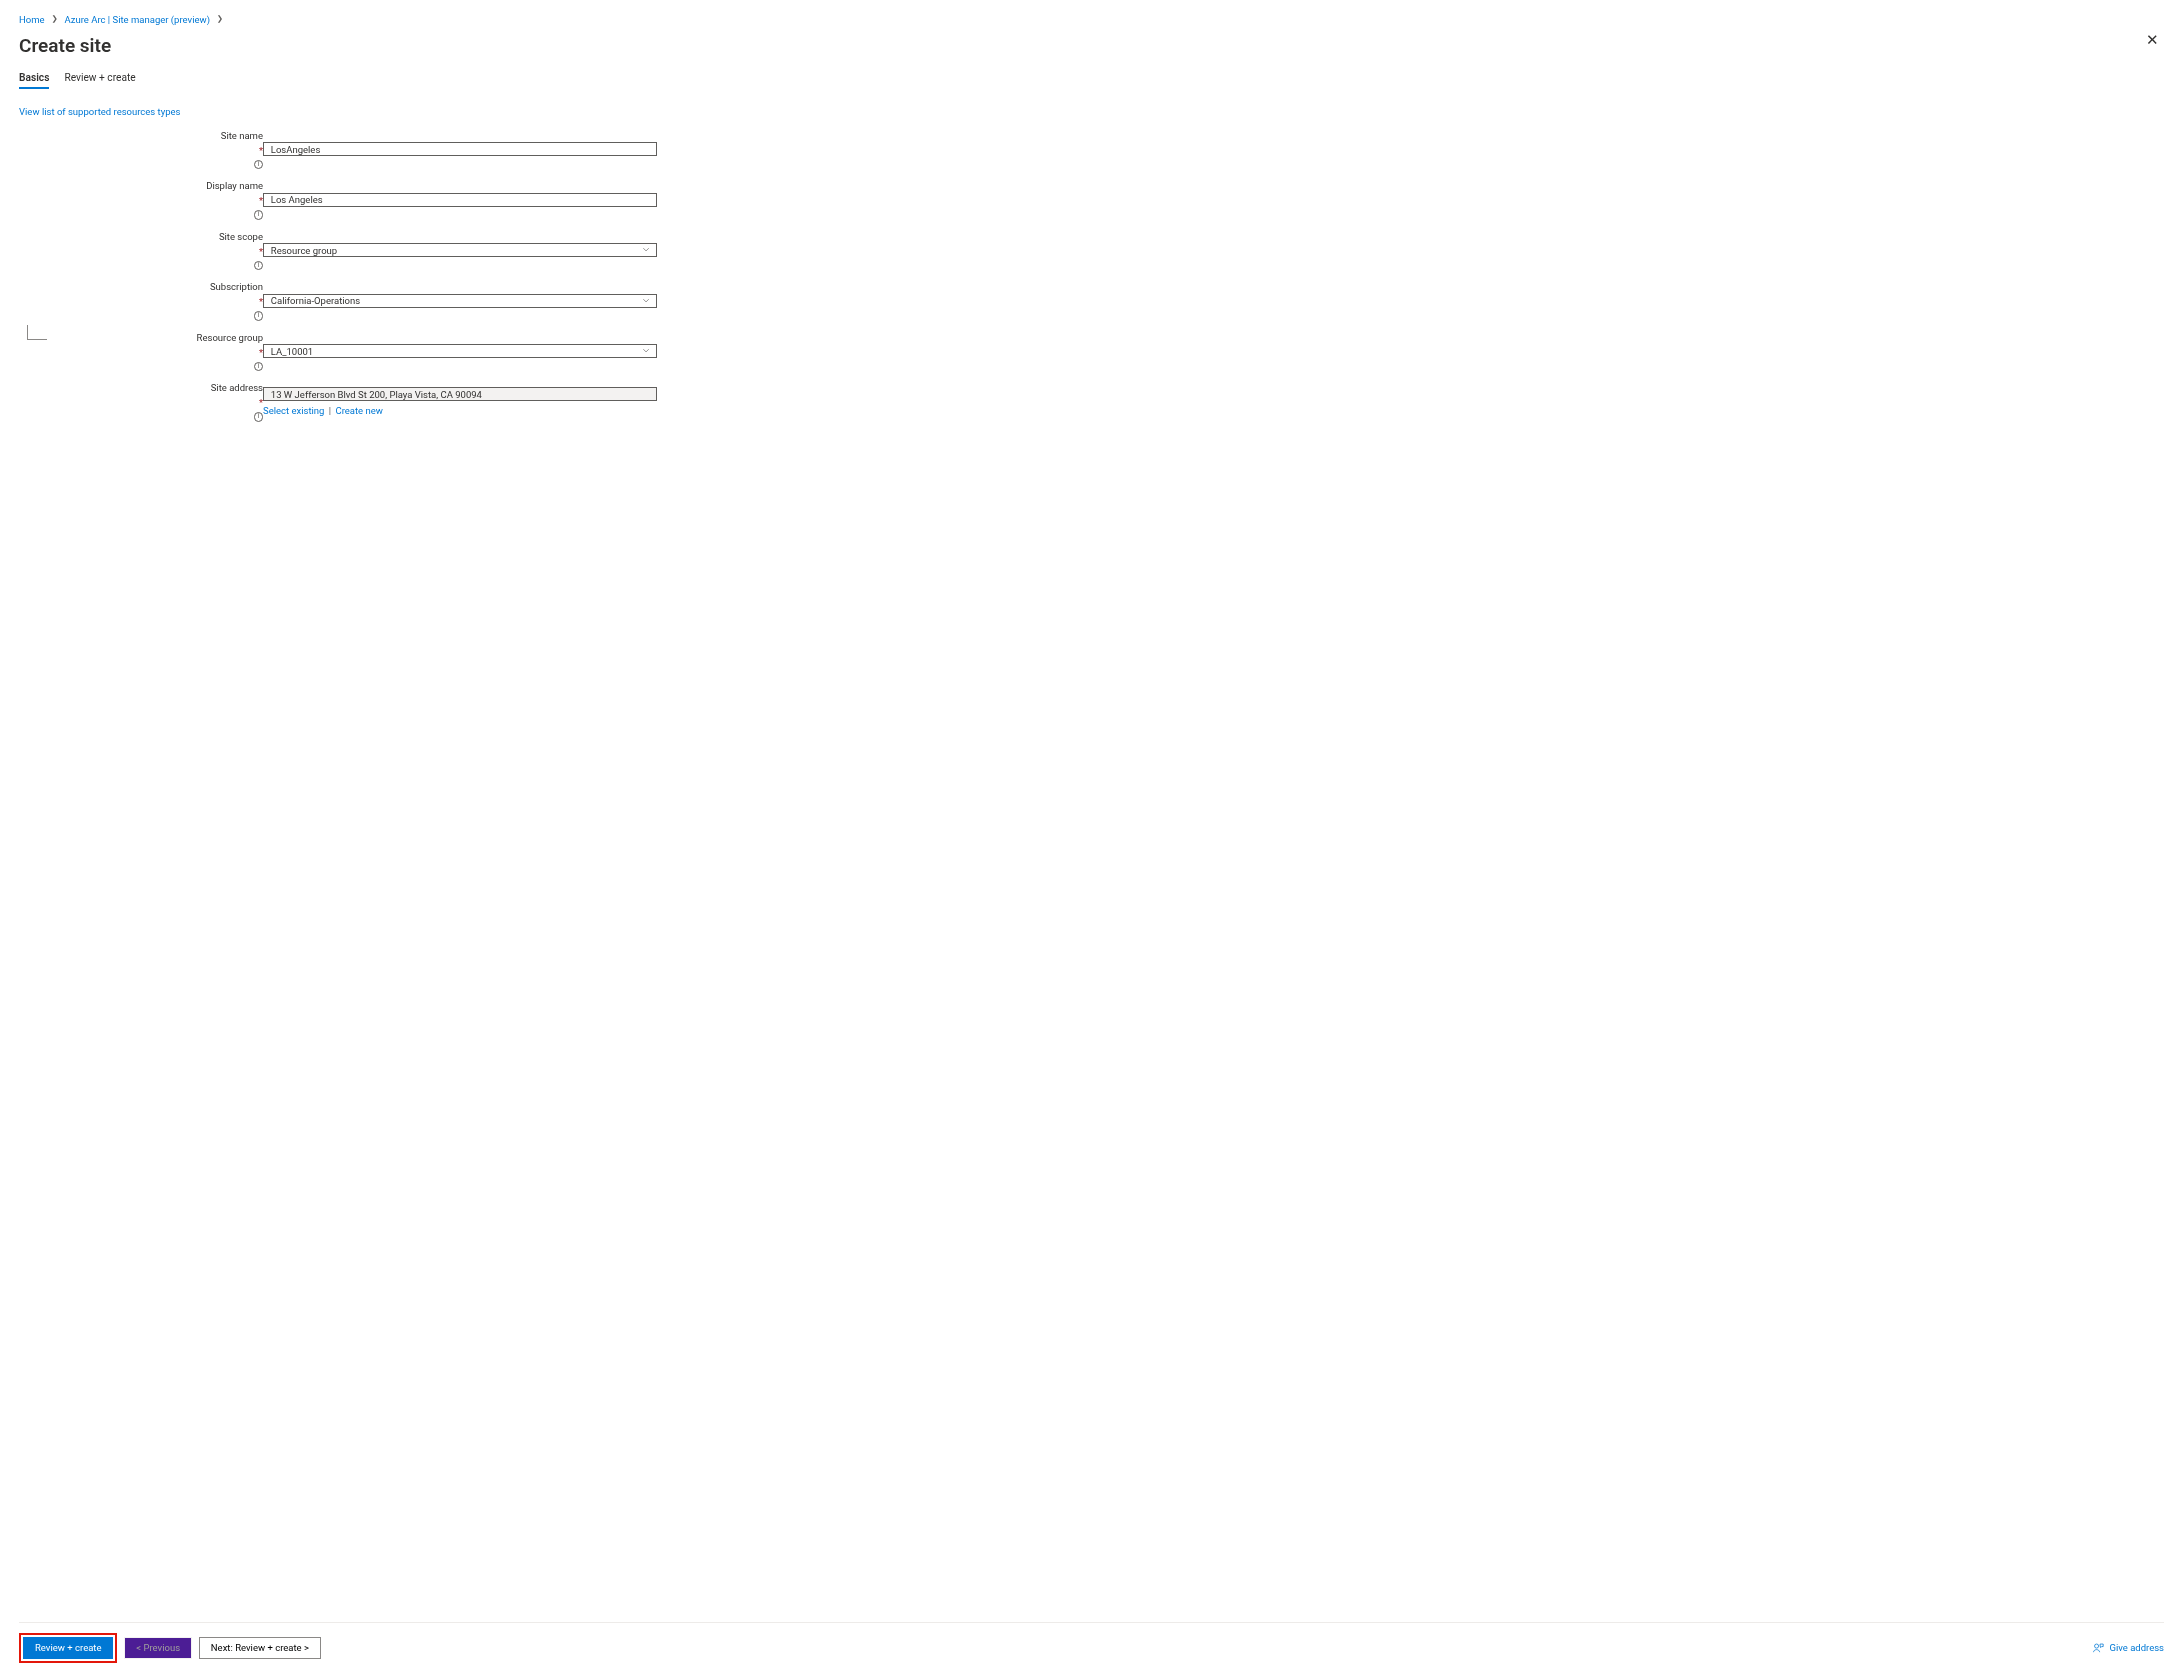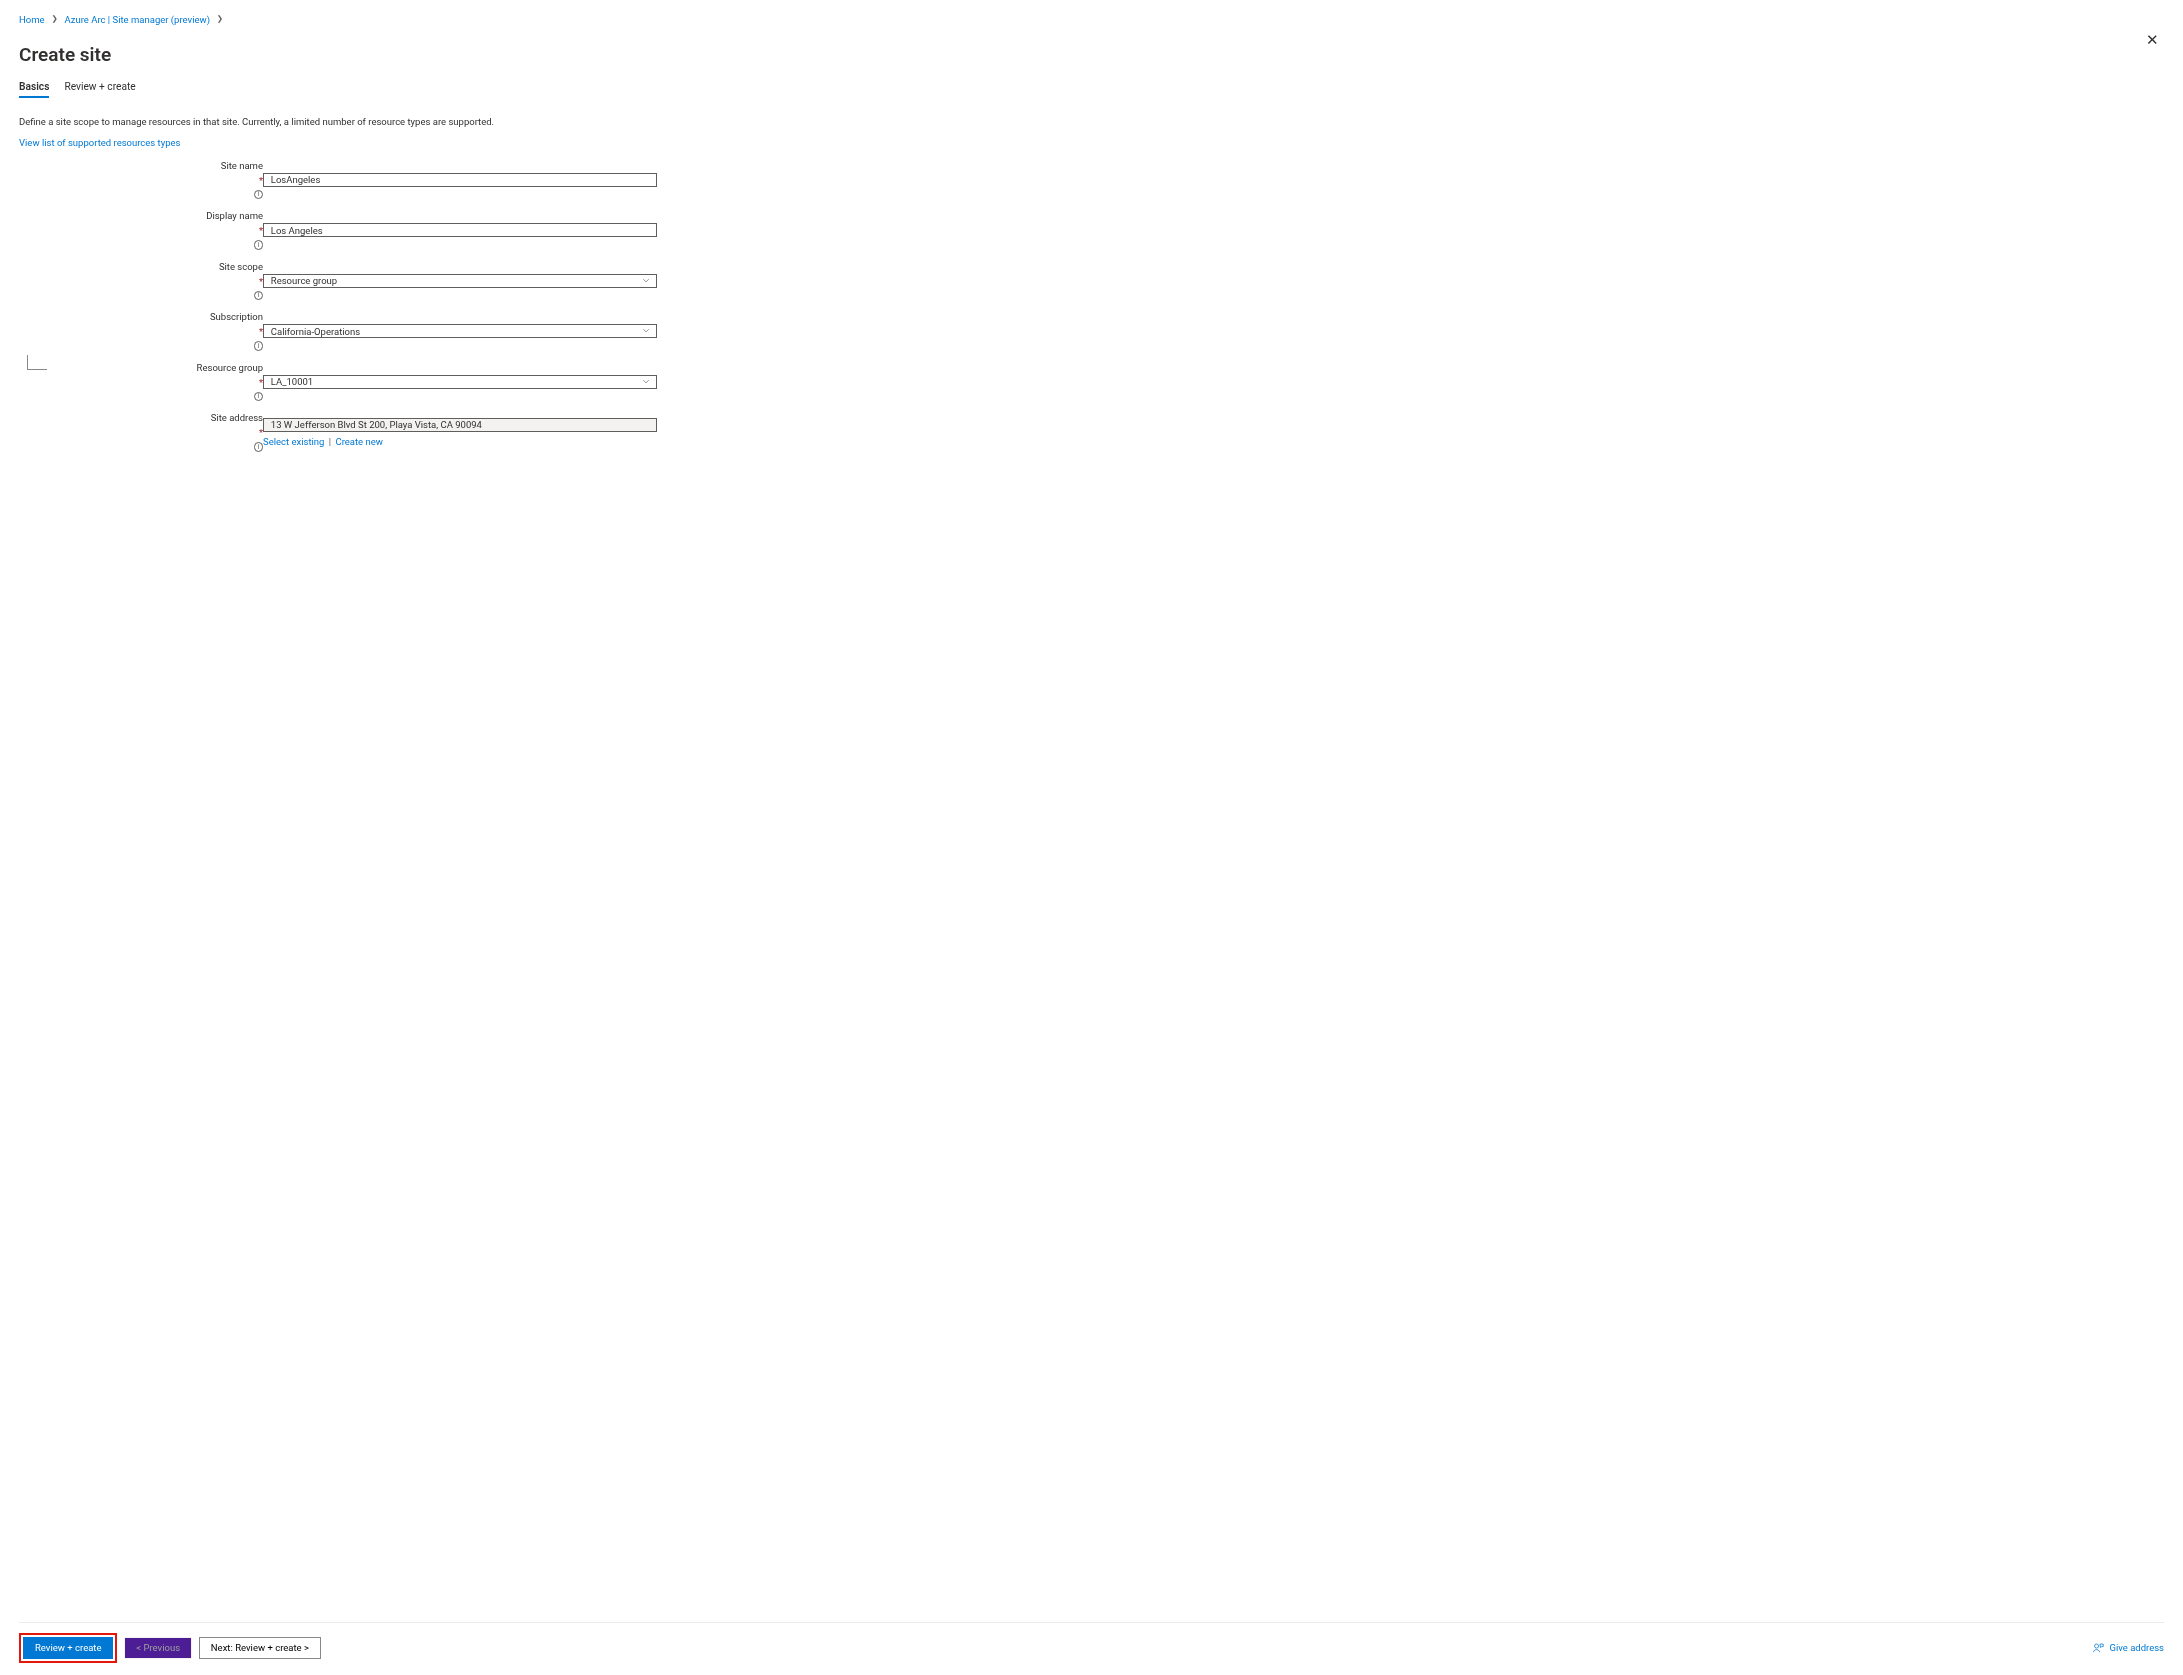--- a/index.html
+++ b/index.html
@@ -8,21 +8,21 @@
     font-family: "Segoe UI", -apple-system, BlinkMacSystemFont, Roboto, "Helvetica Neue", sans-serif;
     font-size: 9.5px;
     color: #323130;
     background: #fff;
   }
   .page { padding: 13.6px 19px 0 19px; min-height: 100vh; display: flex; flex-direction: column; }
   .breadcrumb { display: flex; align-items: flex-start; gap: 6.8px; font-size: 9.5px; margin-bottom: 4.1px; }
   .breadcrumb a { color: #0078d4; text-decoration: none; }
   .breadcrumb .chev { color: #605e5c; font-size: 7.5px; }
   .header-row { display: flex; justify-content: space-between; align-items: flex-start; }
-  .page-title { font-size: 19px; font-weight: 600; margin: 14px 0 15px 0; }
+  .page-title { font-size: 19px; font-weight: 600; margin: 5px 0 15px 0; }
   .close-btn { background: none; border: none; font-size: 15px; color: #323130; cursor: pointer; padding: 2.7px 5.4px; }
   .tabs { display: flex; gap: 15px; border-bottom: none; margin-bottom: 17.6px; }
   .tab { font-size: 10.2px; padding-bottom: 4.1px; cursor: pointer; color: #323130; text-align: right; }
   .tab.active { font-weight: 600; border-bottom: 2px solid #0078d4; }
   .section-title { font-size: 11px; font-weight: 600; margin-bottom: 4.1px; }
   .section-desc { font-size: 9.5px; color: #323130; margin-bottom: 8.1px; line-height: 1.4; }
   .link { color: #0078d4; text-decoration: none; cursor: pointer; }
   .form { margin-top: 12.2px; max-width: 679px; }
   .form-row { display: flex; align-items: center; margin-bottom: 11px; }
   .form-label { width: 244px; display: flex; align-items: flex-end; gap: 4px; font-size: 9.5px; flex-direction: column; }
@@ -86,21 +86,20 @@
     </button>
   </div>
 
   <div class="content">
 
     <div class="tabs">
       <div class="tab active">Basics</div>
       <div class="tab">Review + create</div>
     </div>
 
-    <div class="section-desc">Define a site scope to manage resources in that site. Currently, a limited number of resource types are supported.</div>
     <a href="#" class="link">View list of supported resources types</a>
 
     <div class="form">
 
       <div class="form-row">
         <div class="form-label">
           <span>Site name</span>
           <span class="req">*</span>
           <span class="info-icon">i</span>
         </div>

